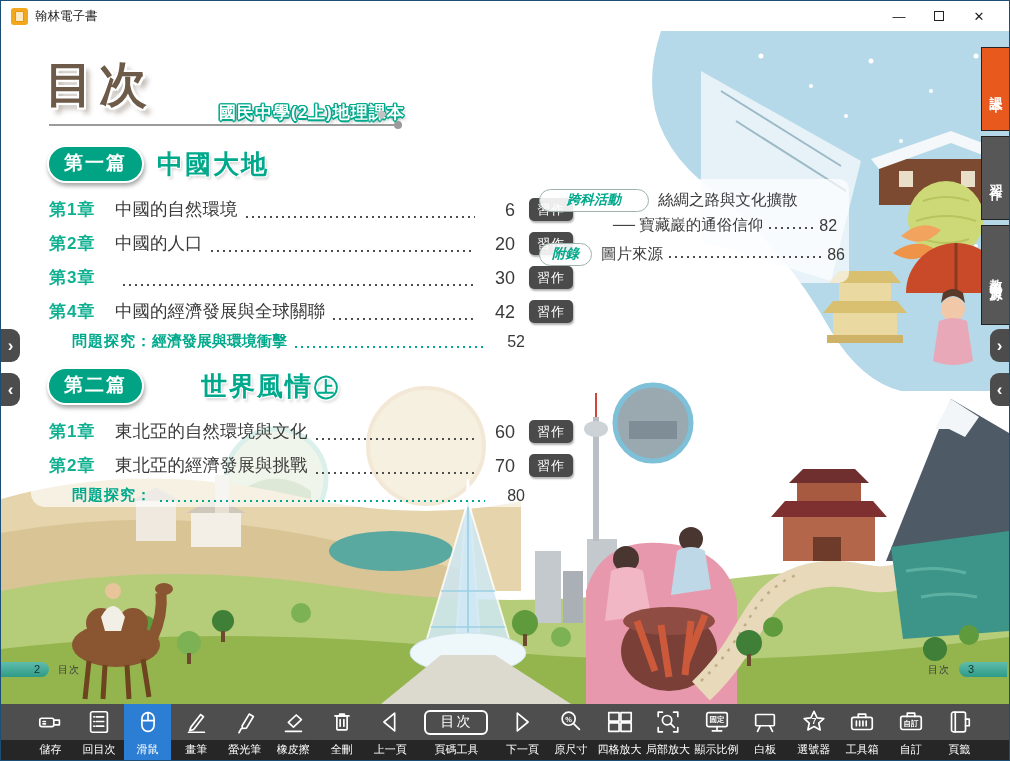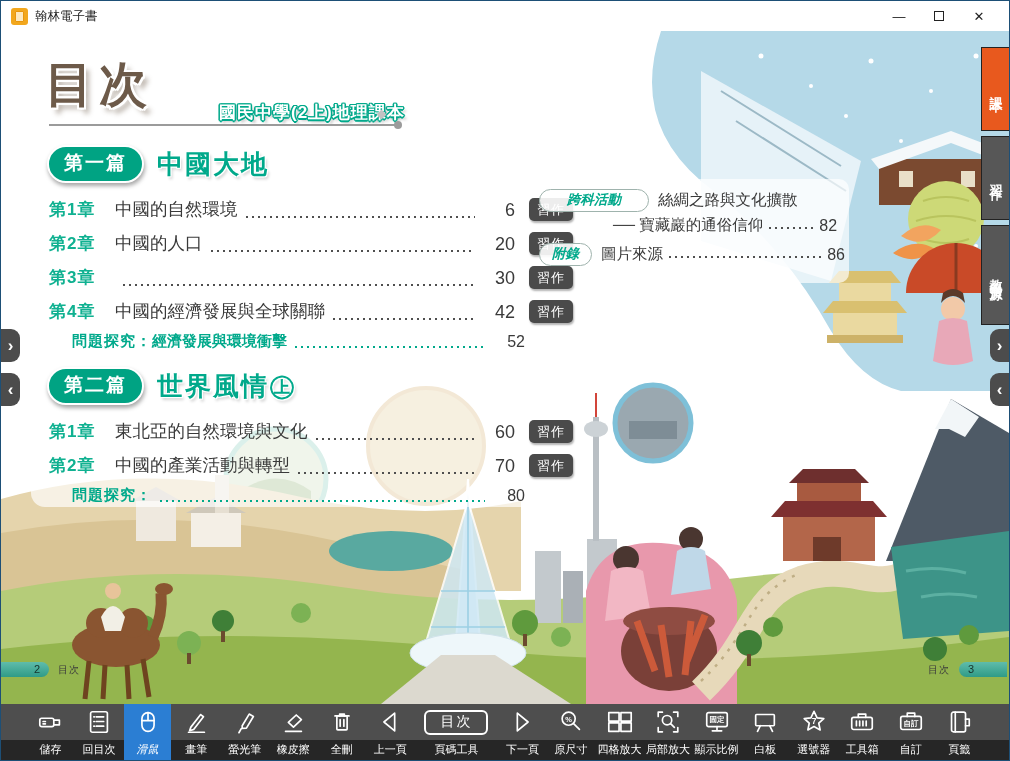--- a/index.html
+++ b/index.html
@@ -40,21 +40,21 @@
       1px 1px 0 #00a98b,-1px -1px 0 #00a98b,1px -1px 0 #00a98b,-1px 1px 0 #00a98b,
       3px 3px 3px rgba(0,0,0,.25); }
   .title-rule { position:absolute; left:48px; top:93px; width:350px; height:2px; background:#9b9b9b; }
   .title-rule::after { content:""; position:absolute; right:-3px; top:-3px; width:8px; height:8px;
     border-radius:50%; background:#9b9b9b; }
   .title-rule::before { content:""; position:absolute; right:14px; top:-13px; width:7px; height:7px;
     background:#c2c2c2; transform:rotate(45deg); }
 
   .section-head { position:absolute; display:flex; align-items:center; }
   .section-head.s1 { left:46px; top:114px; }
-  .section-head.s2 { left:46px; top:336px; }
+  .section-head.s2 { left:46px; top:336px;gap:44px; }
   .section-pill { background:#00a383; color:#fff; font-size:19px; font-weight:bold;
     padding:3px 15px 5px; border-radius:19px; border:2.5px solid #fff; letter-spacing:2px;
     box-shadow:1px 3px 4px rgba(0,0,0,.35); }
   .section-title { margin-left:13px; font-size:26px; font-weight:bold; color:#00a98b; letter-spacing:2px;
     text-shadow:-1px -1px 0 #fff,1px -1px 0 #fff,-1px 1px 0 #fff,1px 1px 0 #fff,2px 3px 3px rgba(0,0,0,.18); }
 
   .rows { position:absolute; width:524px; }
   .rows.r1 { left:48px; top:156px; }
   .rows.r2 { left:48px; top:378px; }
   .row { display:flex; align-items:flex-end; height:34px; cursor:pointer; }
@@ -121,21 +121,21 @@
   .edge.r { right:0; border-radius:9px 0 0 9px; }
   .edge.t { top:328px; } .edge.b { top:372px; }
 
   
   .toolbar { position:absolute; left:0; right:0; bottom:0; height:56px; z-index:45;
     background:linear-gradient(#4e4e4e 0,#4e4e4e 36px,#262626 36px,#262626 100%);
     display:flex; justify-content:space-between; padding:0 26px; }
   .titem { width:47px; height:56px; display:flex; flex-direction:column; align-items:center; cursor:pointer; }
   .titem .ic { height:36px; display:flex; align-items:center; justify-content:center; }
   .titem .lb { height:20px; line-height:19px; font-size:11px; color:#fff; white-space:nowrap; }
-  .titem.active { background:#2b7ed3;font-style:italic; }
+  .titem.active { background:#2b7ed3; }
   .titem.wide { width:82px; }
   .titem svg { stroke:#fff; fill:none; stroke-width:1.8; stroke-linecap:round; stroke-linejoin:round; }
   .titem svg text { stroke:none; fill:#fff; font-weight:bold; }
   .pgbtn { width:64px; height:25px; border:2px solid #fff; border-radius:6px; color:#fff;
     font-size:14px; letter-spacing:2px; display:flex; align-items:center; justify-content:center; }
 </style>
 </head>
 <body>
 
 <div class="window">
@@ -344,21 +344,21 @@
       <div class="rows r2">
         <div class="row">
           <span class="ch">第1章</span>
           <span class="nm">東北亞的自然環境與文化</span>
           <span class="dots"></span>
           <span class="pg">60</span>
           <span class="wb">習作</span>
         </div>
         <div class="row">
           <span class="ch">第2章</span>
-          <span class="nm">中國的產業活動與轉型</span>
+          <span class="nm">東北亞的經濟發展與挑戰</span>
           <span class="dots"></span>
           <span class="pg">70</span>
           <span class="wb">習作</span>
         </div>
         <div class="row explore">
           <span class="ch">問題探究：</span>
           <span class="dots"></span>
           <span class="pg">80</span>
           <span class="sp"></span>
         </div>

